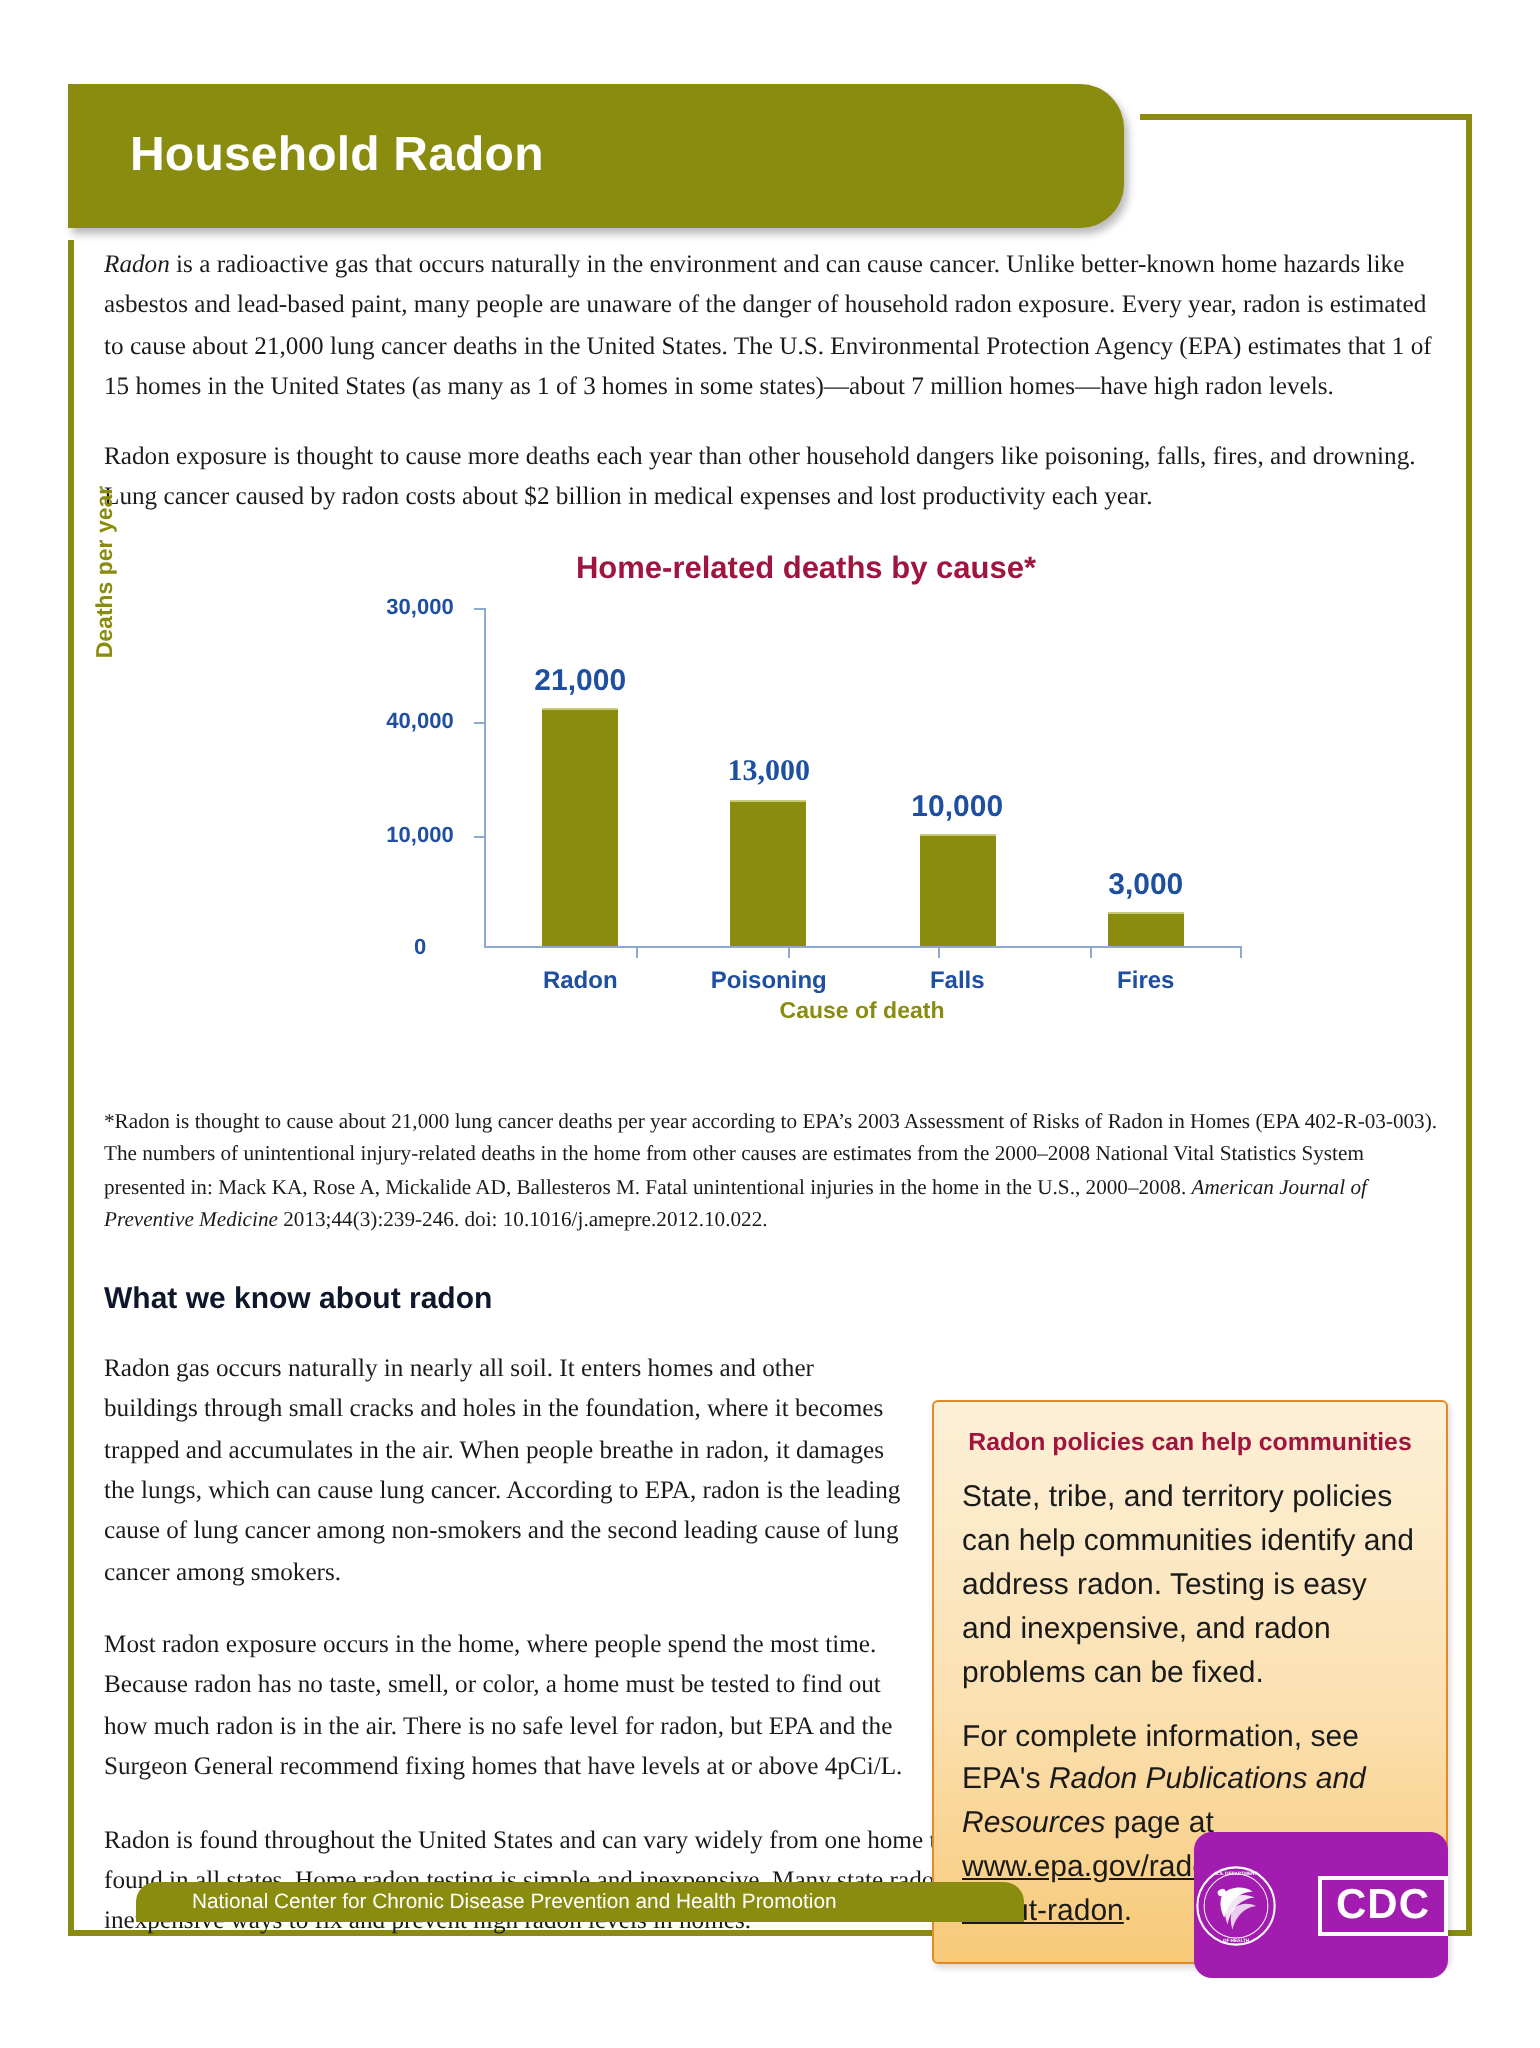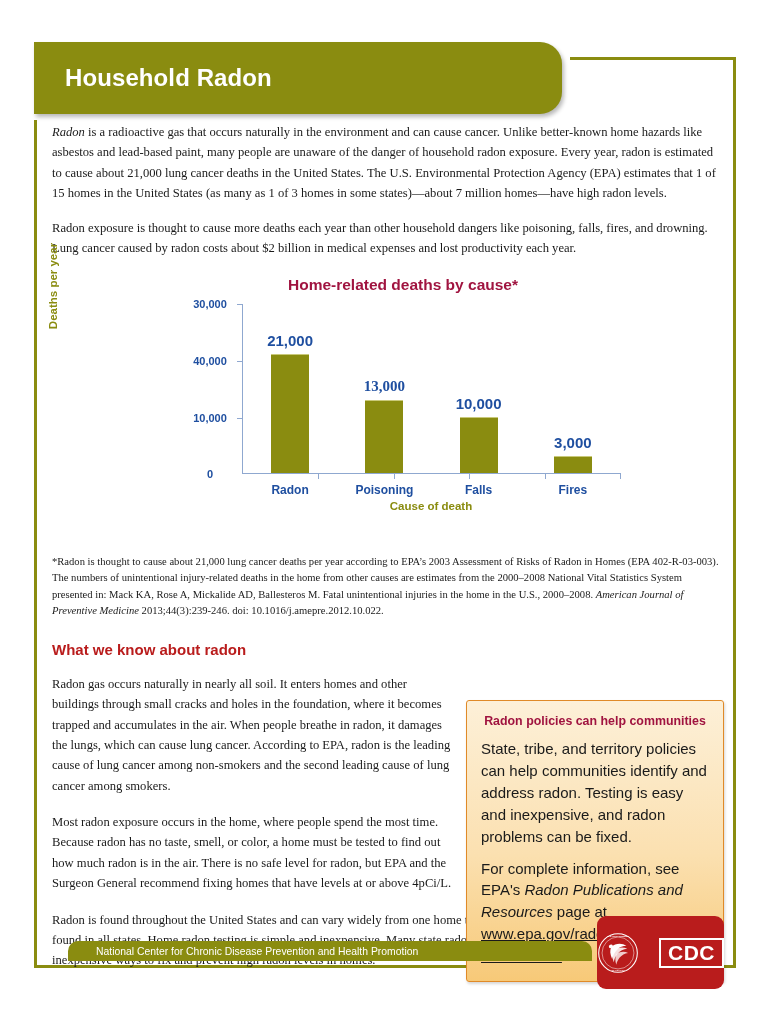--- a/index.html
+++ b/index.html
@@ -212,21 +212,21 @@
     margin-top: 38px;
     font-size: 10.6px;
     line-height: 1.52;
     color: #1a1a1a;
   }
   #footnote em { font-style: italic; }
 
   
   #section-heading {
     margin-top: 22px;
-    color: #b91c1c;
+    color: #0f172a;
     font-family: "Liberation Sans", sans-serif;
     font-size: 15px;
     font-weight: bold;
   }
 
   
   #two-col {
     margin-top: 16px;
     position: relative;
     min-height: 200px;
@@ -275,21 +275,21 @@
     font-size: 12.6px;
     line-height: 1.62;
     color: #1a1a1a;
   }
 
   
   #footer-bars {
     position: absolute;
     left: 68px;
     top: 941px;
-    width: 524px;
+    width: 444px;
   }
   .footer-bar {
     height: 20px;
     display: flex;
     align-items: center;
     padding-left: 28px;
     color: #ffffff;
     font-family: "Liberation Sans", sans-serif;
     font-size: 10.4px;
   }
@@ -304,21 +304,21 @@
     border-bottom-left-radius: 10px;
   }
 
   
   #cdc-logo {
     position: absolute;
     left: 597px;
     top: 916px;
     width: 127px;
     height: 73px;
-    background: #b91c1c;
+    background: #a21caf;
     border-radius: 9px;
     display: flex;
     align-items: center;
     justify-content: flex-start;
     gap: 20px;
   }
   #hhs-seal { width: 48px; height: 48px; }
   #cdc-wordmark {
     border: 2px solid #ffffff;
     padding: 2px 7px 3px 7px;

